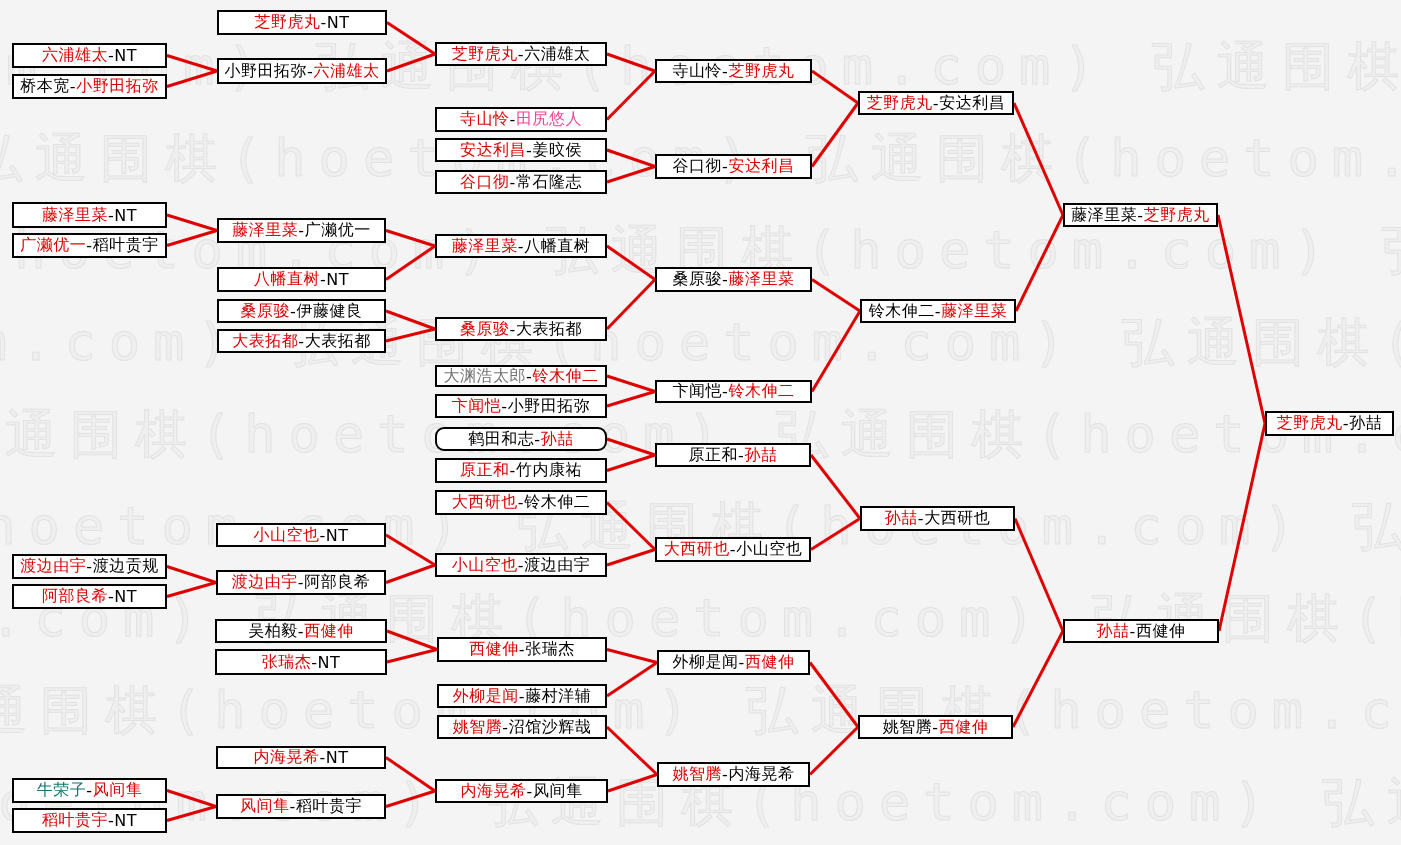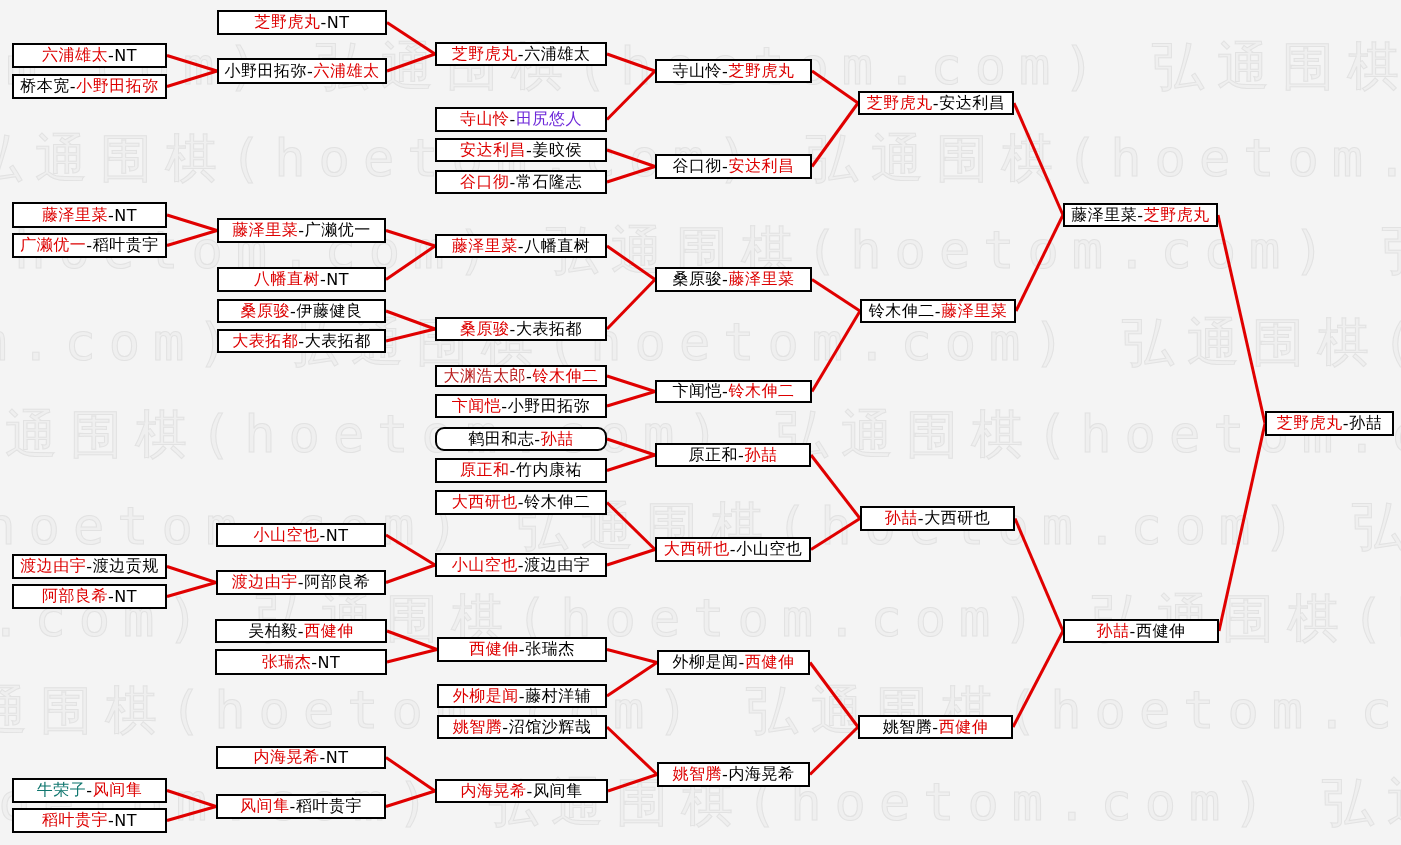--- a/index.html
+++ b/index.html
@@ -194,21 +194,21 @@
         <span class="p-loser" style="color: rgb(0, 0, 0);">稻叶贵宇</span>
       </div>
       <div class="match-box" style="left: 435px; top: 42px; width: 172px; height: 24px; border-color: rgb(0, 0, 0); background: rgb(255, 255, 255);">
         <span class="p-winner" style="color: rgb(221, 0, 0);">芝野虎丸</span>
         <span class="hyph">-</span>
         <span class="p-loser" style="color: rgb(0, 0, 0);">六浦雄太</span>
       </div>
       <div class="match-box" style="left: 435px; top: 107px; width: 172px; height: 25px; border-color: rgb(0, 0, 0); background: rgb(255, 255, 255);">
         <span class="p-winner" style="color: rgb(221, 0, 0);">寺山怜</span>
         <span class="hyph">-</span>
-        <span class="p-loser" style="color: #6d28d9;">田尻悠人</span>
+        <span class="p-loser" style="color: #ec4899;">田尻悠人</span>
       </div>
       <div class="match-box" style="left: 435px; top: 138px; width: 172px; height: 24px; border-color: rgb(0, 0, 0); background: rgb(255, 255, 255);">
         <span class="p-winner" style="color: rgb(221, 0, 0);">安达利昌</span>
         <span class="hyph">-</span>
         <span class="p-loser" style="color: rgb(0, 0, 0);">姜旼侯</span>
       </div>
       <div class="match-box" style="left: 435px; top: 170px; width: 172px; height: 24px; border-color: rgb(0, 0, 0); background: rgb(255, 255, 255);">
         <span class="p-winner" style="color: rgb(221, 0, 0);">谷口彻</span>
         <span class="hyph">-</span>
         <span class="p-loser" style="color: rgb(0, 0, 0);">常石隆志</span>
@@ -217,21 +217,21 @@
         <span class="p-winner" style="color: rgb(221, 0, 0);">藤泽里菜</span>
         <span class="hyph">-</span>
         <span class="p-loser" style="color: rgb(0, 0, 0);">八幡直树</span>
       </div>
       <div class="match-box" style="left: 435px; top: 317px; width: 172px; height: 24px; border-color: rgb(0, 0, 0); background: rgb(255, 255, 255);">
         <span class="p-winner" style="color: rgb(221, 0, 0);">桑原骏</span>
         <span class="hyph">-</span>
         <span class="p-loser" style="color: rgb(0, 0, 0);">大表拓都</span>
       </div>
       <div class="match-box" style="left: 435px; top: 365px; width: 172px; height: 22px; border-color: rgb(0, 0, 0); background: rgb(255, 255, 255);">
-        <span class="p-loser" style="color: #b91c1c;">大渊浩太郎</span>
+        <span class="p-loser" style="color: #737373;">大渊浩太郎</span>
         <span class="hyph">-</span>
         <span class="p-winner" style="color: rgb(221, 0, 0);">铃木伸二</span>
       </div>
       <div class="match-box" style="left: 435px; top: 394px; width: 172px; height: 24px; border-color: rgb(0, 0, 0); background: rgb(255, 255, 255);">
         <span class="p-winner" style="color: rgb(221, 0, 0);">卞闻恺</span>
         <span class="hyph">-</span>
         <span class="p-loser" style="color: rgb(0, 0, 0);">小野田拓弥</span>
       </div>
       <div class="match-box" style="left: 435px; top: 427px; width: 172px; height: 24px; border-color: rgb(0, 0, 0); background: rgb(255, 255, 255); border-radius: 9px;">
         <span class="p-loser" style="color: rgb(0, 0, 0);">鹤田和志</span>

